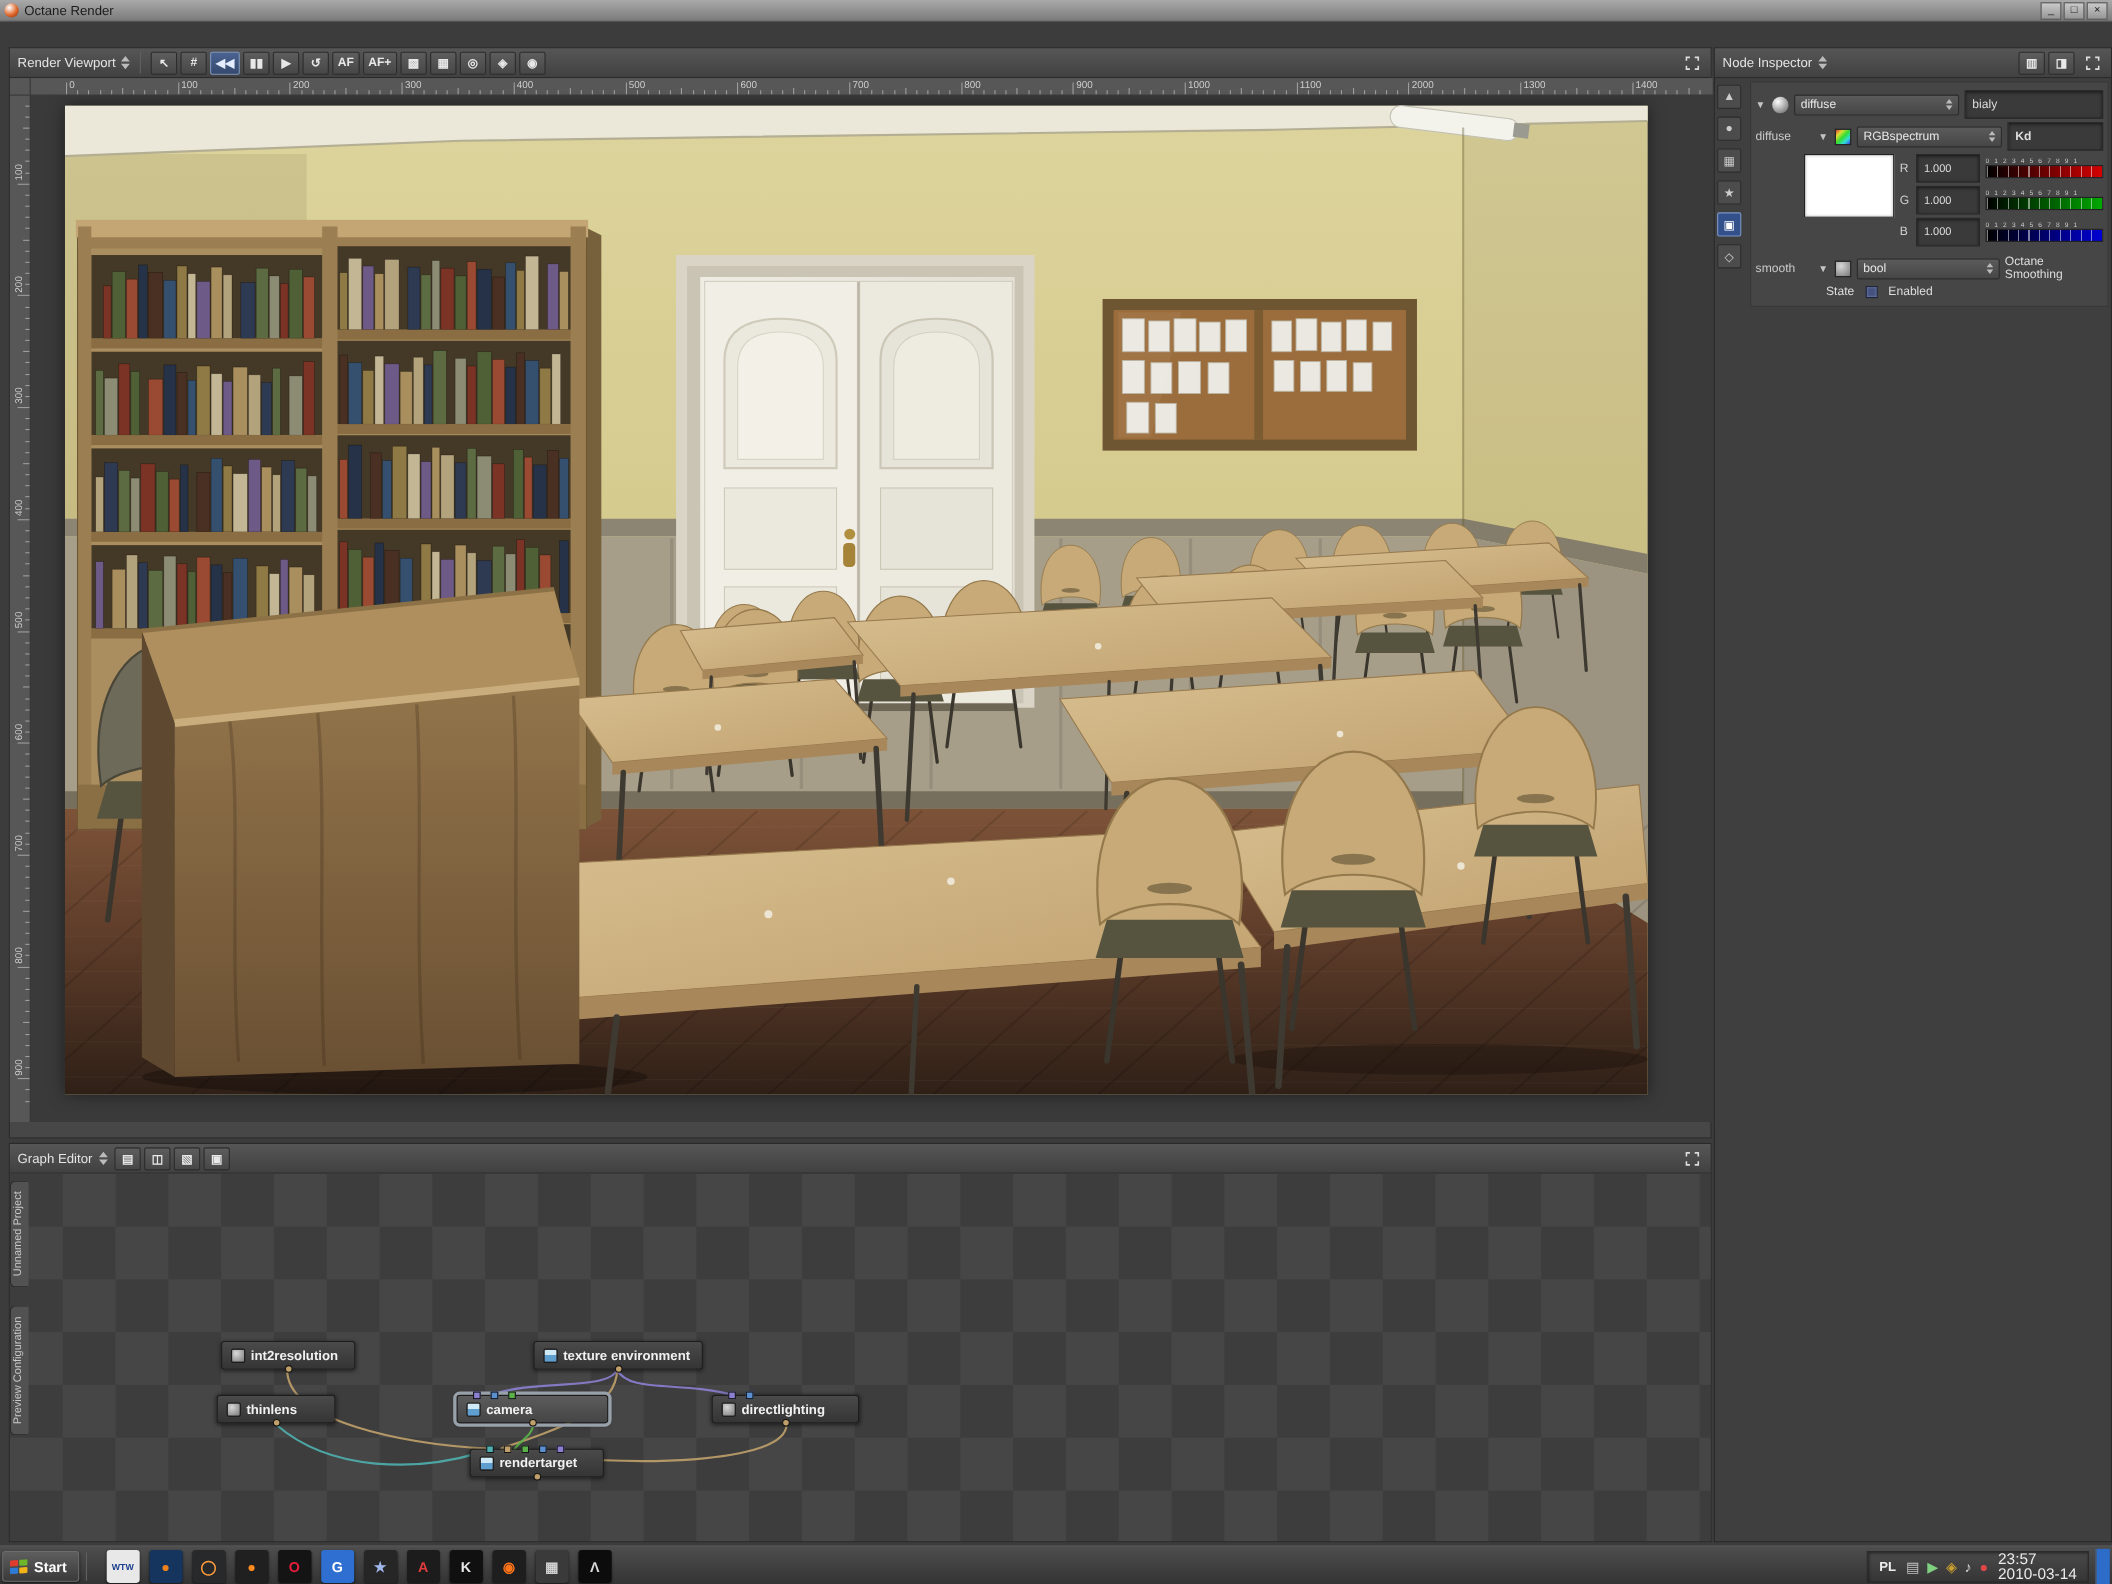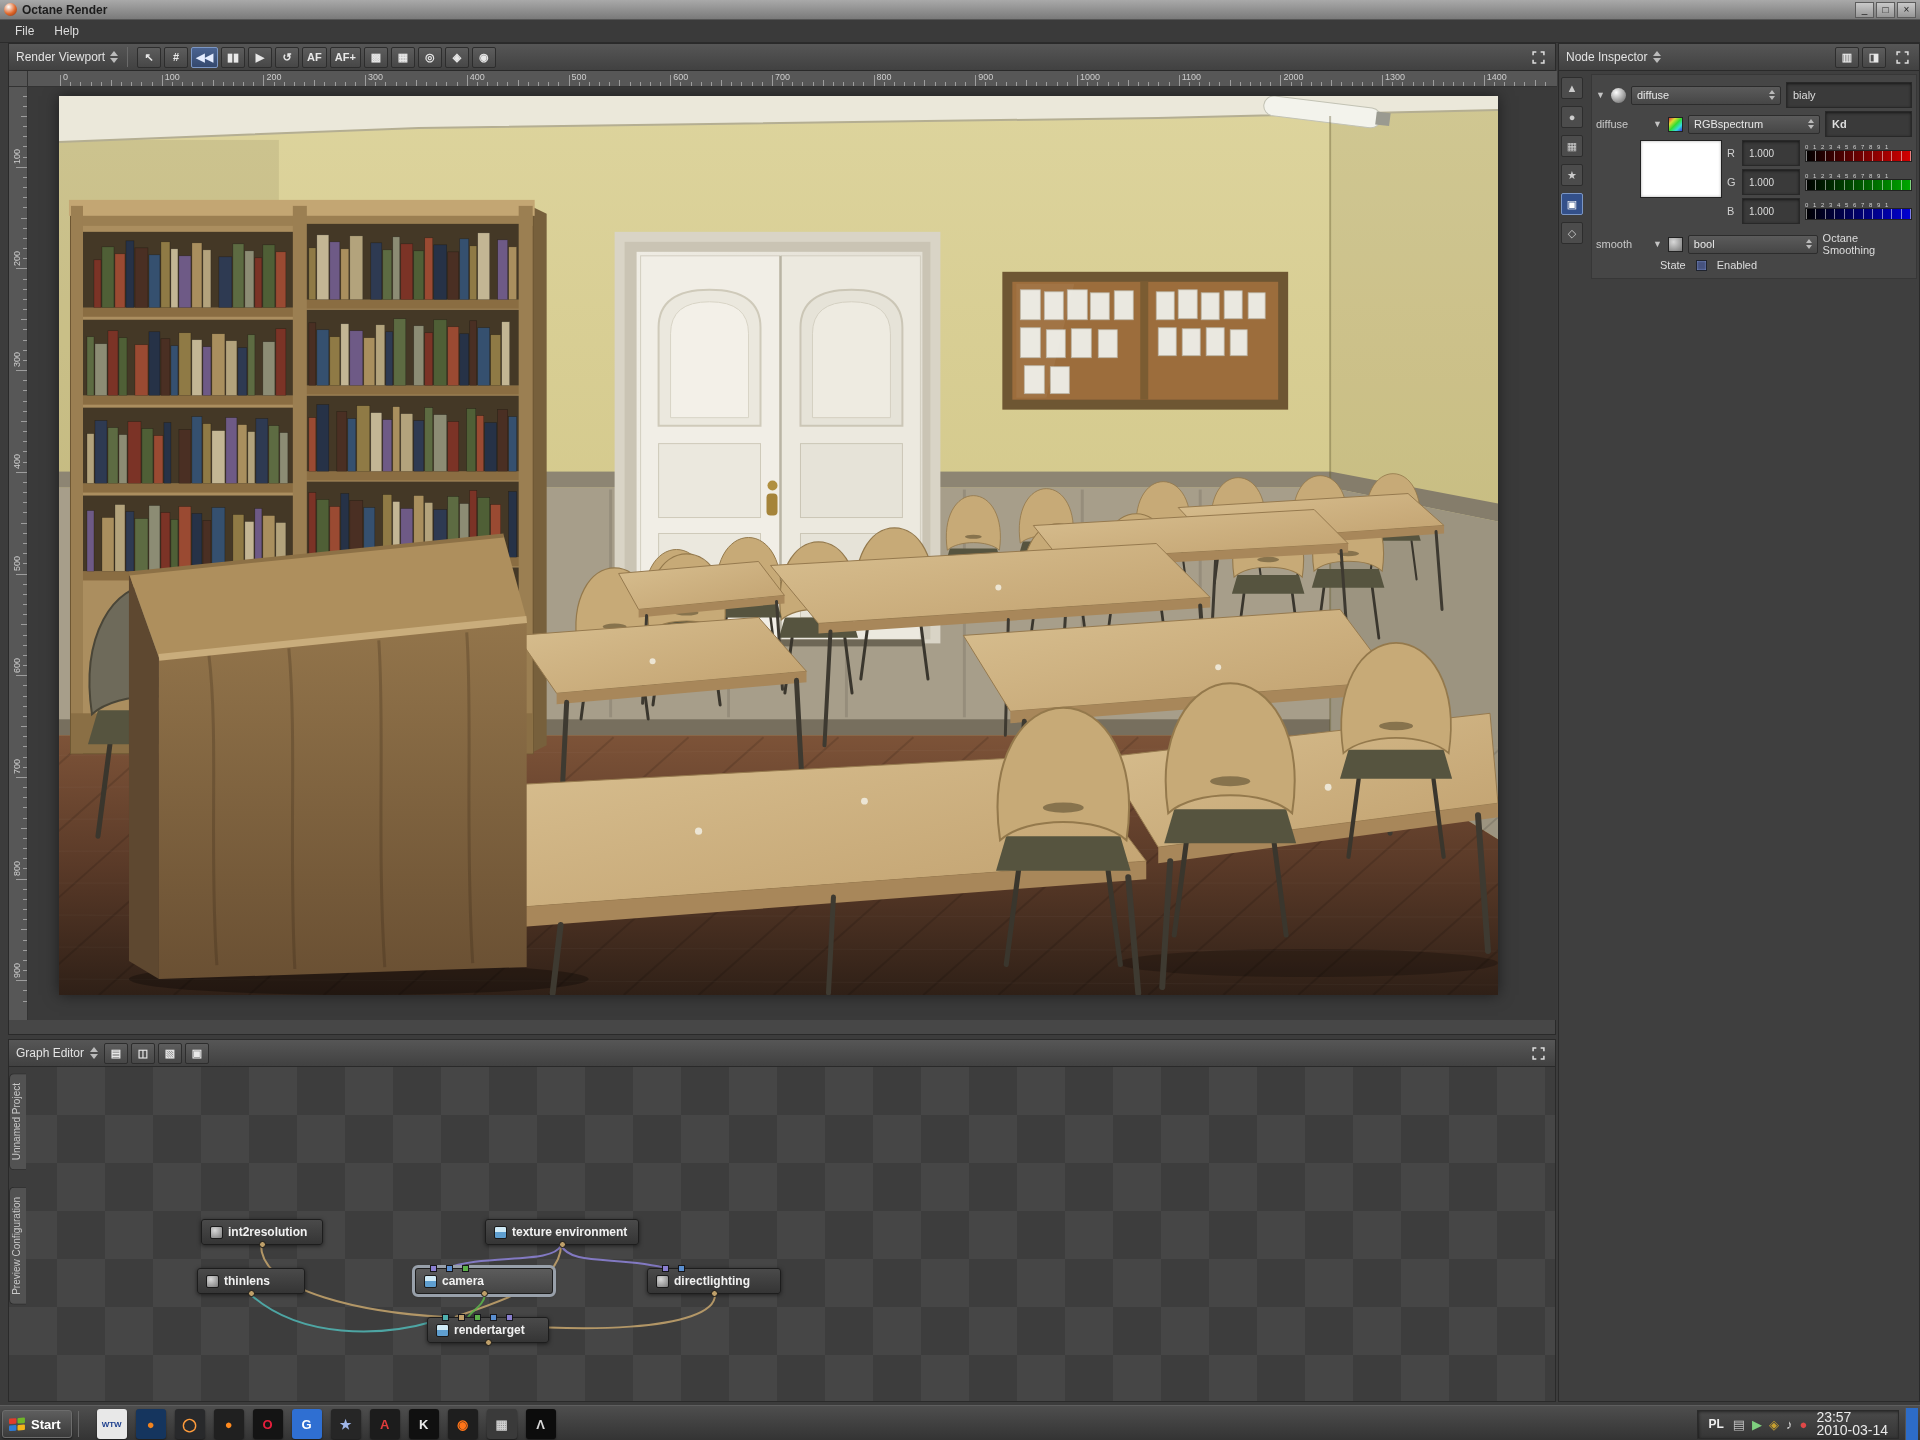--- a/index.html
+++ b/index.html
@@ -2,21 +2,21 @@
 <html><head>
 <meta charset="utf-8">
 <style>
 *{box-sizing:border-box;margin:0;padding:0;font-family:"Liberation Sans",sans-serif;}
 html,body{background:#222;}
 #screen{position:relative;width:1920px;height:1440px;background:#3c3c3c;overflow:hidden;}
 
 
 #titlebar{position:absolute;left:0;top:0;width:1920px;height:20px;background:linear-gradient(#a9a9a9,#7a7a7a);display:flex;align-items:center;padding:0 4px;gap:5px;border-bottom:1px solid #555;}
 #app-icon{width:13px;height:13px;border-radius:50%;background:radial-gradient(circle at 35% 30%,#fff,#e0672a 55%,#7a2d10);} 
-#titlebar .title{font-size:12px;font-weight:bold;color:#1c1c1c;}
+#titlebar .title{font-size:12px;font-weight:normal;color:#1c1c1c;}
 #win-btns{margin-left:auto;display:flex;gap:2px;}
 .win-btn{width:19px;height:16px;background:linear-gradient(#c9c9c9,#969696);border:1px solid #5c5c5c;font-size:10px;line-height:14px;text-align:center;color:#222;}
 
 
 #menubar{position:absolute;left:0;top:20px;width:1920px;height:23px;background:#3a3a3a;border-bottom:1px solid #2b2b2b;display:flex;align-items:center;gap:2px;padding:0 6px;}
 .menu-item{color:#ddd;font-size:12px;padding:2px 9px;}
 
 
 .panel-header{height:27px;background:linear-gradient(#565656,#414141);border-bottom:1px solid #2a2a2a;display:flex;align-items:center;padding:0 7px;gap:6px;color:#e3e3e3;font-size:12px;}
 .spin{display:inline-flex;flex-direction:column;gap:2px;}
@@ -119,24 +119,20 @@
   <div id="titlebar">
     <div id="app-icon"></div>
     <div class="title">Octane Render</div>
     <div id="win-btns">
       <div class="win-btn">_</div>
       <div class="win-btn">□</div>
       <div class="win-btn">×</div>
     </div>
   </div>
 
-  <div id="menubar">
-    <span class="menu-item">File</span>
-    <span class="menu-item">Help</span>
-  </div>
 
   <div id="viewport-panel">
     <div id="vp-toolbar" class="panel-header">
       <span id="vp-label">
         <span>Render Viewport</span>
         <span class="spin">
             <i class="up"></i>
             <i class="dn"></i>
           </span>
       </span>

